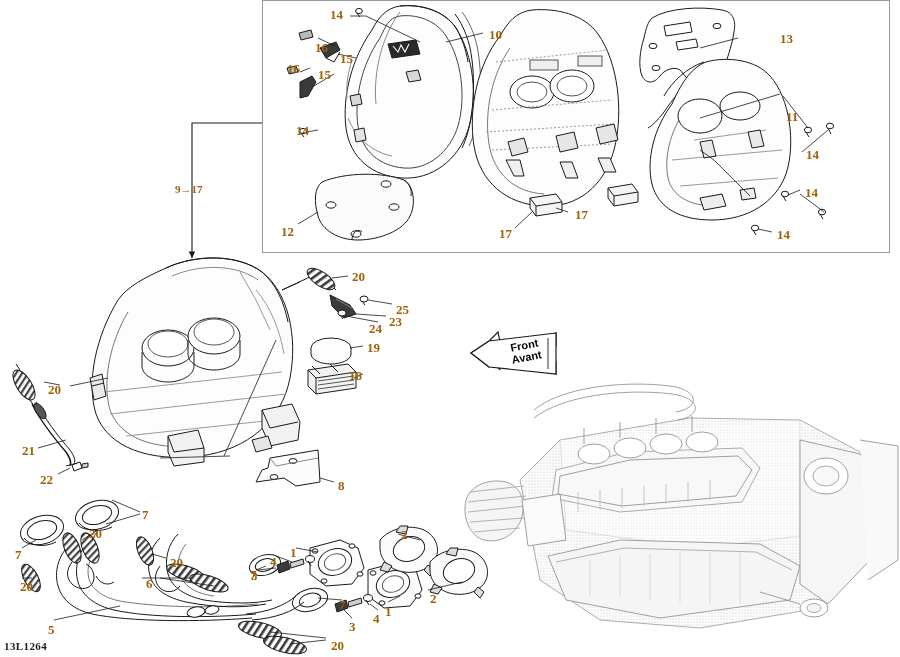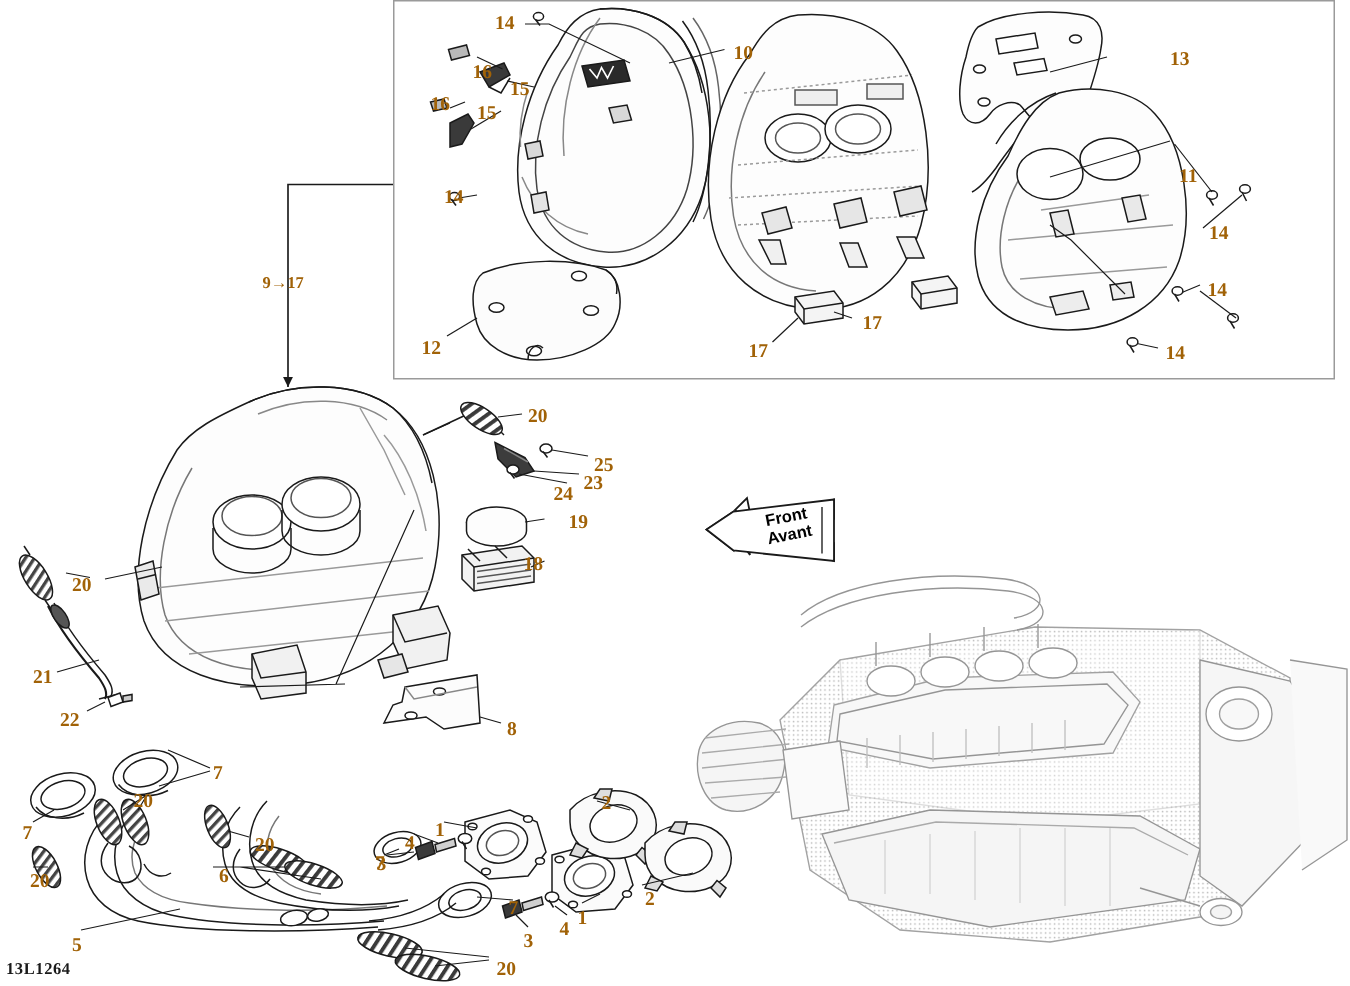--- a/index.html
+++ b/index.html
@@ -551,21 +551,21 @@
       <div class="callout" style="left: 575px; top: 208px;">17</div>
       <div class="callout" style="left: 499px; top: 227px;">17</div>
       <div class="callout" style="left: 777px; top: 228px;">14</div>
       <div class="callout" style="left: 281px; top: 225px;">12</div>
     </div>
   <div id="main-callouts">
       <div class="callout" style="left: 352px; top: 270px;">20</div>
       <div class="callout" style="left: 396px; top: 303px;">25</div>
       <div class="callout" style="left: 389px; top: 315px;">23</div>
       <div class="callout" style="left: 369px; top: 322px;">24</div>
-      <div class="callout" style="left: 379px; top: 341px;">19</div>
+      <div class="callout" style="left: 367px; top: 341px;">19</div>
       <div class="callout" style="left: 349px; top: 369px;">18</div>
       <div class="callout" style="left: 48px; top: 383px;">20</div>
       <div class="callout" style="left: 22px; top: 444px;">21</div>
       <div class="callout" style="left: 40px; top: 473px;">22</div>
       <div class="callout" style="left: 338px; top: 479px;">8</div>
       <div class="callout" style="left: 142px; top: 508px;">7</div>
       <div class="callout" style="left: 89px; top: 527px;">20</div>
       <div class="callout" style="left: 15px; top: 548px;">7</div>
       <div class="callout" style="left: 401px; top: 528px;">2</div>
       <div class="callout" style="left: 290px; top: 546px;">1</div>

